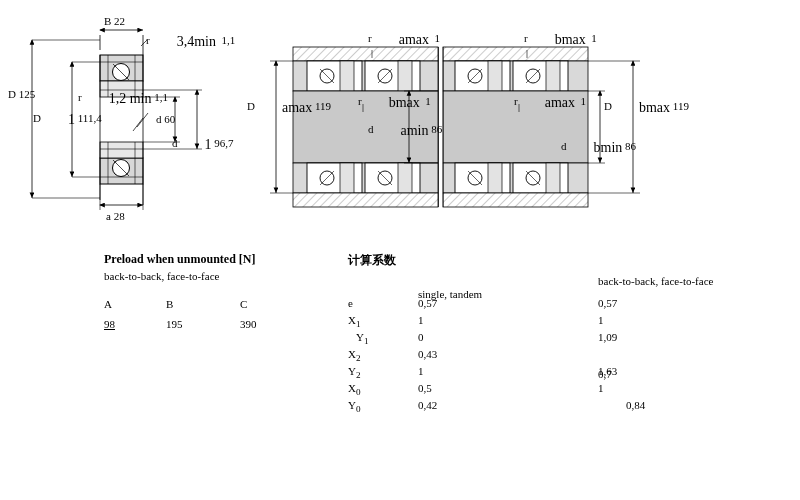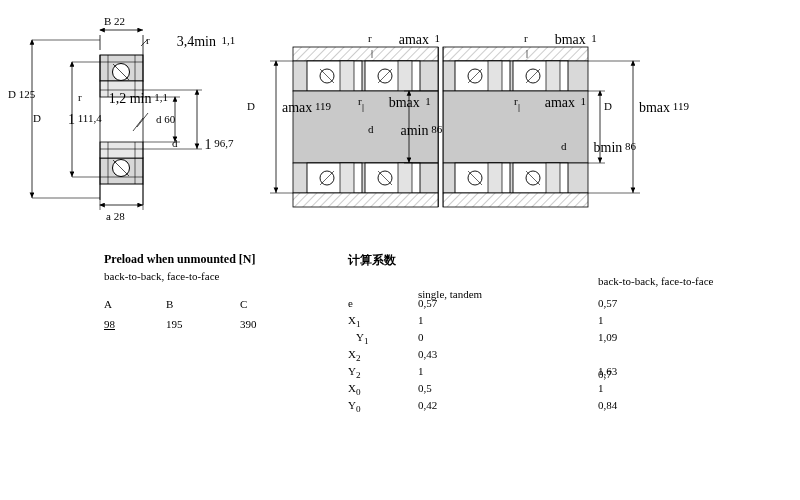--- a/index.html
+++ b/index.html
@@ -319,15 +319,15 @@
   <div class="cell" style="left:348px; top:382px;text-align:center;">
     <span>X</span><sub>0</sub>
   </div>
   <div class="cell" style="left:418px; top:382px;text-align:center;">0,5</div>
   <div class="cell" style="left:598px; top:382px;">1</div>
 
   <div class="cell" style="left:348px; top:399px;">
     <span>Y</span><sub>0</sub>
   </div>
   <div class="cell" style="left:418px; top:399px;">0,42</div>
-  <div class="cell" style="left:598px; top:399px;">0,84</div>
+  <div class="cell" style="left:626px; top:399px;">0,84</div>
 
 </div>
 
 </body></html>

